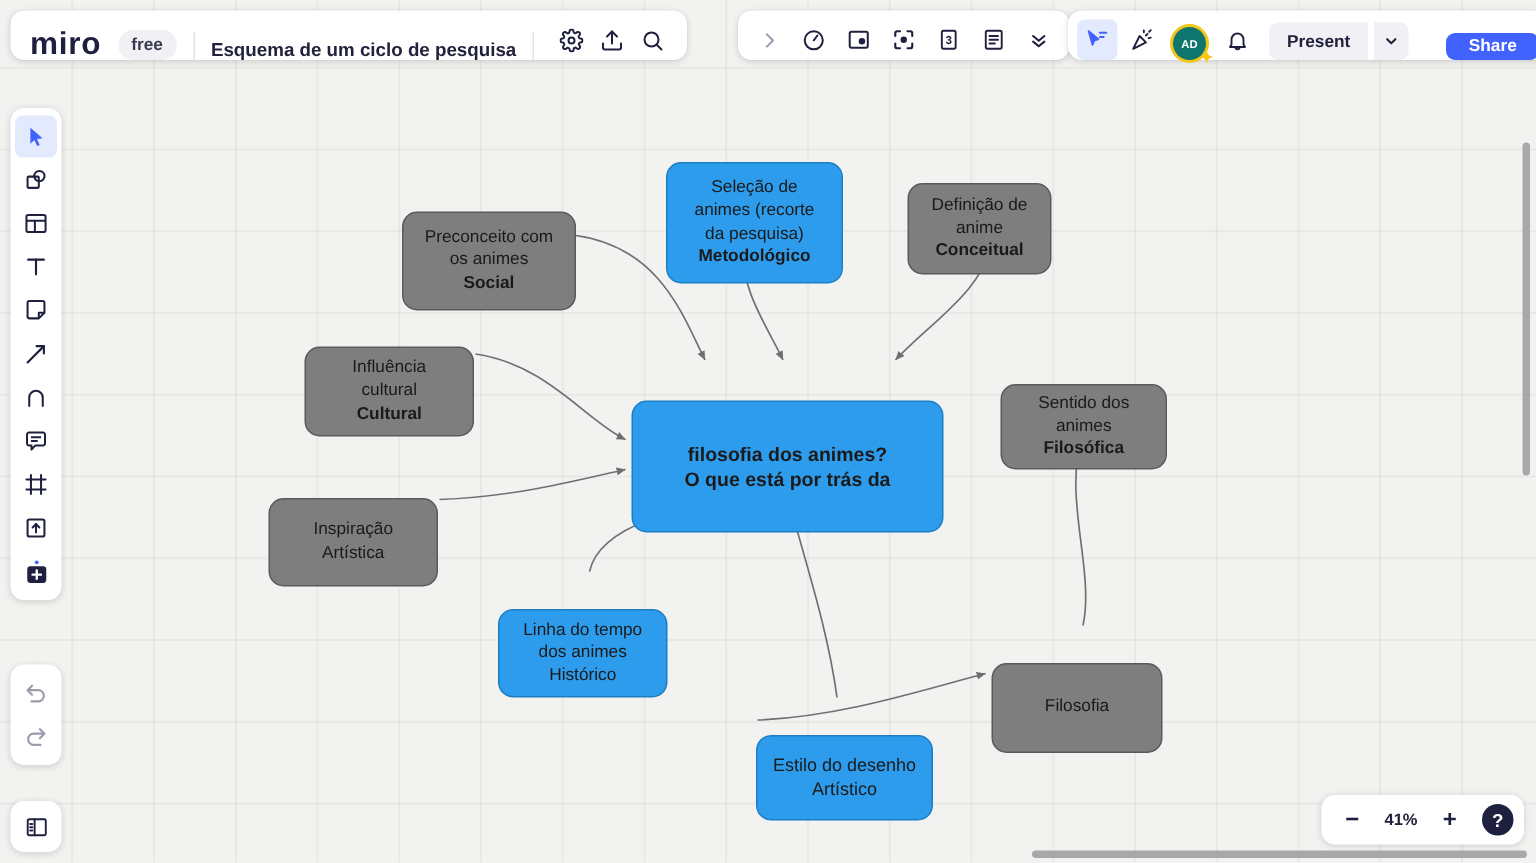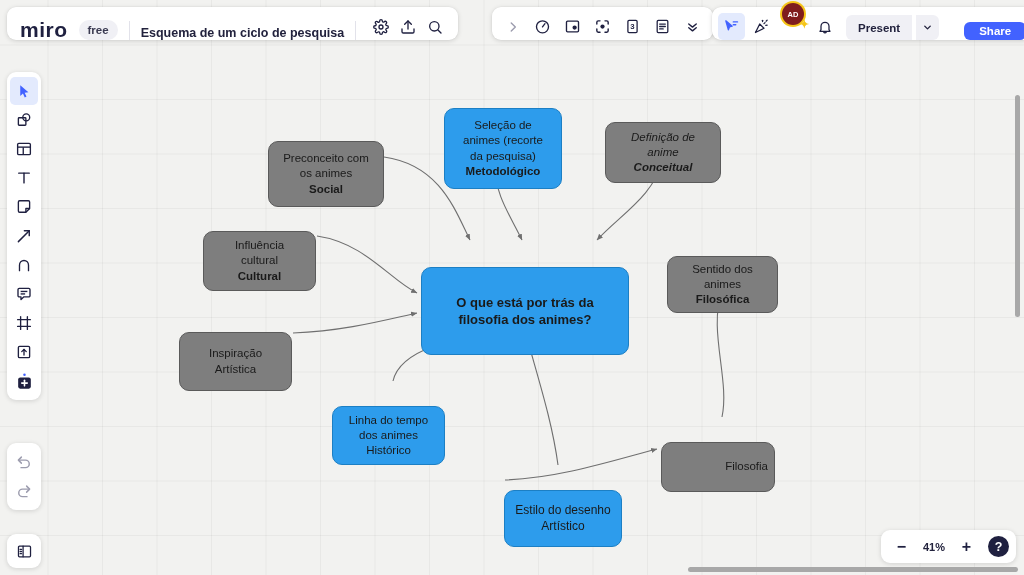--- a/index.html
+++ b/index.html
@@ -83,25 +83,25 @@
   }
   #share-btn {
     background: #4262ff; color: #fff;
     font-size: 11.5px; font-weight: 700;
     border-radius: 6px; height: 18px;
     display:flex; align-items:center; padding: 0 15px;
     margin-left: 22px; cursor: pointer;
   }
   #avatar {
     width: 22px; height: 22px; border-radius: 50%;
-    background: #7f1d1d; color: #fff;
+    background: #0f766e; color: #fff;
     font-size: 7.5px; font-weight: 700;
     display:flex; align-items:center; justify-content:center;
     box-shadow: 0 0 0 2px #f5c518;
-    position: relative; margin: 15px 4px;
+    position: relative; margin: 0 4px;
   }
   #avatar::after {
     content: "✦"; position: absolute; right: -5px; bottom: -5px;
     color: #f5c518; font-size: 11px; line-height: 1;
   }
 
   
   #tools {
     position: absolute; left: 7px; top: 72px;
     width: 34px; background: #fff;
@@ -171,27 +171,27 @@
           <path d="M 293 333 C 345 331 385 320 417 313" marker-end="url(#ah)"></path>
           <path d="M 393 381 C 400 350 455 336 503 333" marker-end="url(#ah)"></path>
           <path d="M 558 465 C 552 420 537 375 526 334" marker-end="url(#ah)"></path>
           <path d="M 505 480 C 560 478 615 460 657 449" marker-end="url(#ah)"></path>
           <path d="M 722 417 C 730 380 708 330 722 291" marker-end="url(#ah)"></path>
         </g>
     </svg>
     <div id="nodes">
         <div class="node gray" style="left: 268px; top: 117px; width: 116px; height: 66px; font-size: 11.5px;"><div><span class="txt">Preconceito com</span><span class="txt">os animes</span><span class="txt bold">Social</span></div></div>
         <div class="node blue" style="left: 444px; top: 84px; width: 118px; height: 81px; font-size: 11.5px;"><div><span class="txt">Seleção de</span><span class="txt">animes (recorte</span><span class="txt">da pesquisa)</span><span class="txt bold">Metodológico</span></div></div>
-        <div class="node gray" style="left: 605px; top: 98px; width: 116px; height: 61px; font-size: 11.5px; font-style: italic;"><div><span class="txt">Definição de</span><span class="txt">anime</span><span class="txt bold">Conceitual</span></div></div>
+        <div class="node gray" style="left: 605px; top: 98px; width: 96px; height: 61px; font-size: 11.5px;"><div><span class="txt">Definição de</span><span class="txt">anime</span><span class="txt bold">Conceitual</span></div></div>
         <div class="node gray" style="left: 203px; top: 207px; width: 113px; height: 60px; font-size: 11.5px;"><div><span class="txt">Influência</span><span class="txt">cultural</span><span class="txt bold">Cultural</span></div></div>
         <div class="node gray" style="left: 667px; top: 232px; width: 111px; height: 57px; font-size: 11.5px;"><div><span class="txt">Sentido dos</span><span class="txt">animes</span><span class="txt bold">Filosófica</span></div></div>
-        <div class="node blue" style="left: 421px; top: 243px; width: 208px; height: 88px; font-size: 13px;"><div><span class="txt bold">O que está por trás da</span><span class="txt bold">filosofia dos animes?</span></div></div>
+        <div class="node blue" style="left: 421px; top: 243px; width: 208px; height: 88px; font-size: 13px;"><div><span class="txt bold">filosofia dos animes?</span><span class="txt bold">O que está por trás da</span></div></div>
         <div class="node gray" style="left: 179px; top: 308px; width: 113px; height: 59px; font-size: 11.5px;"><div><span class="txt">Inspiração</span><span class="txt">Artística</span></div></div>
         <div class="node blue" style="left: 332px; top: 382px; width: 113px; height: 59px; font-size: 11.5px;"><div><span class="txt">Linha do tempo</span><span class="txt">dos animes</span><span class="txt">Histórico</span></div></div>
-        <div class="node gray" style="left: 661px; top: 418px; width: 114px; height: 50px; font-size: 11.5px; justify-content: flex-end;"><div><span class="txt">Filosofia</span></div></div>
+        <div class="node gray" style="left: 661px; top: 418px; width: 114px; height: 60px; font-size: 11.5px;"><div><span class="txt">Filosofia</span></div></div>
         <div class="node blue" style="left: 504px; top: 466px; width: 118px; height: 57px; font-size: 12px;"><div><span class="txt">Estilo do desenho</span><span class="txt">Artístico</span></div></div>
       </div>
   </div>
 
   <div class="bar" id="topbar-left">
     <div id="logo">miro</div>
     <div id="free-badge">free</div>
     <div class="vsep"></div>
     <div id="board-title">Esquema de um ciclo de pesquisa</div>
     <div class="vsep"></div>

